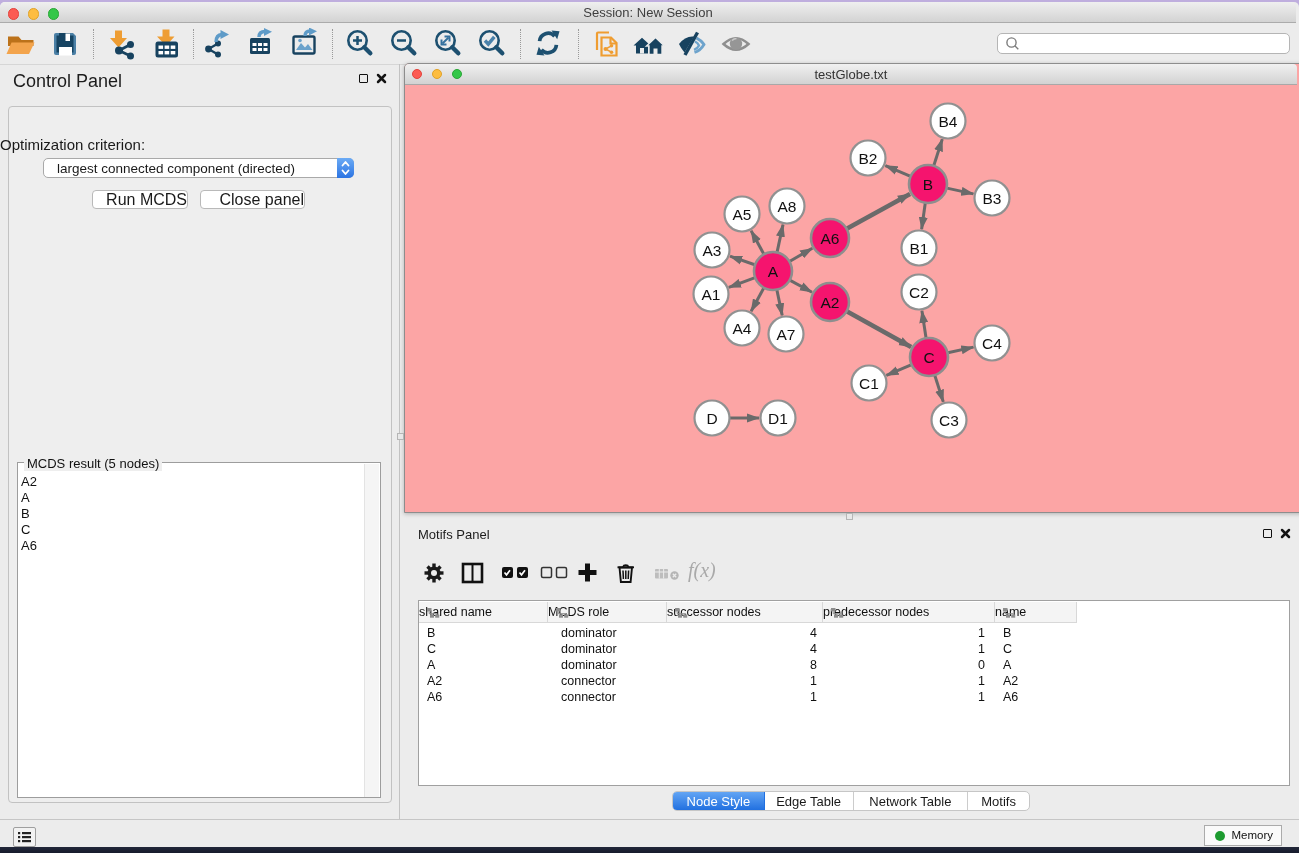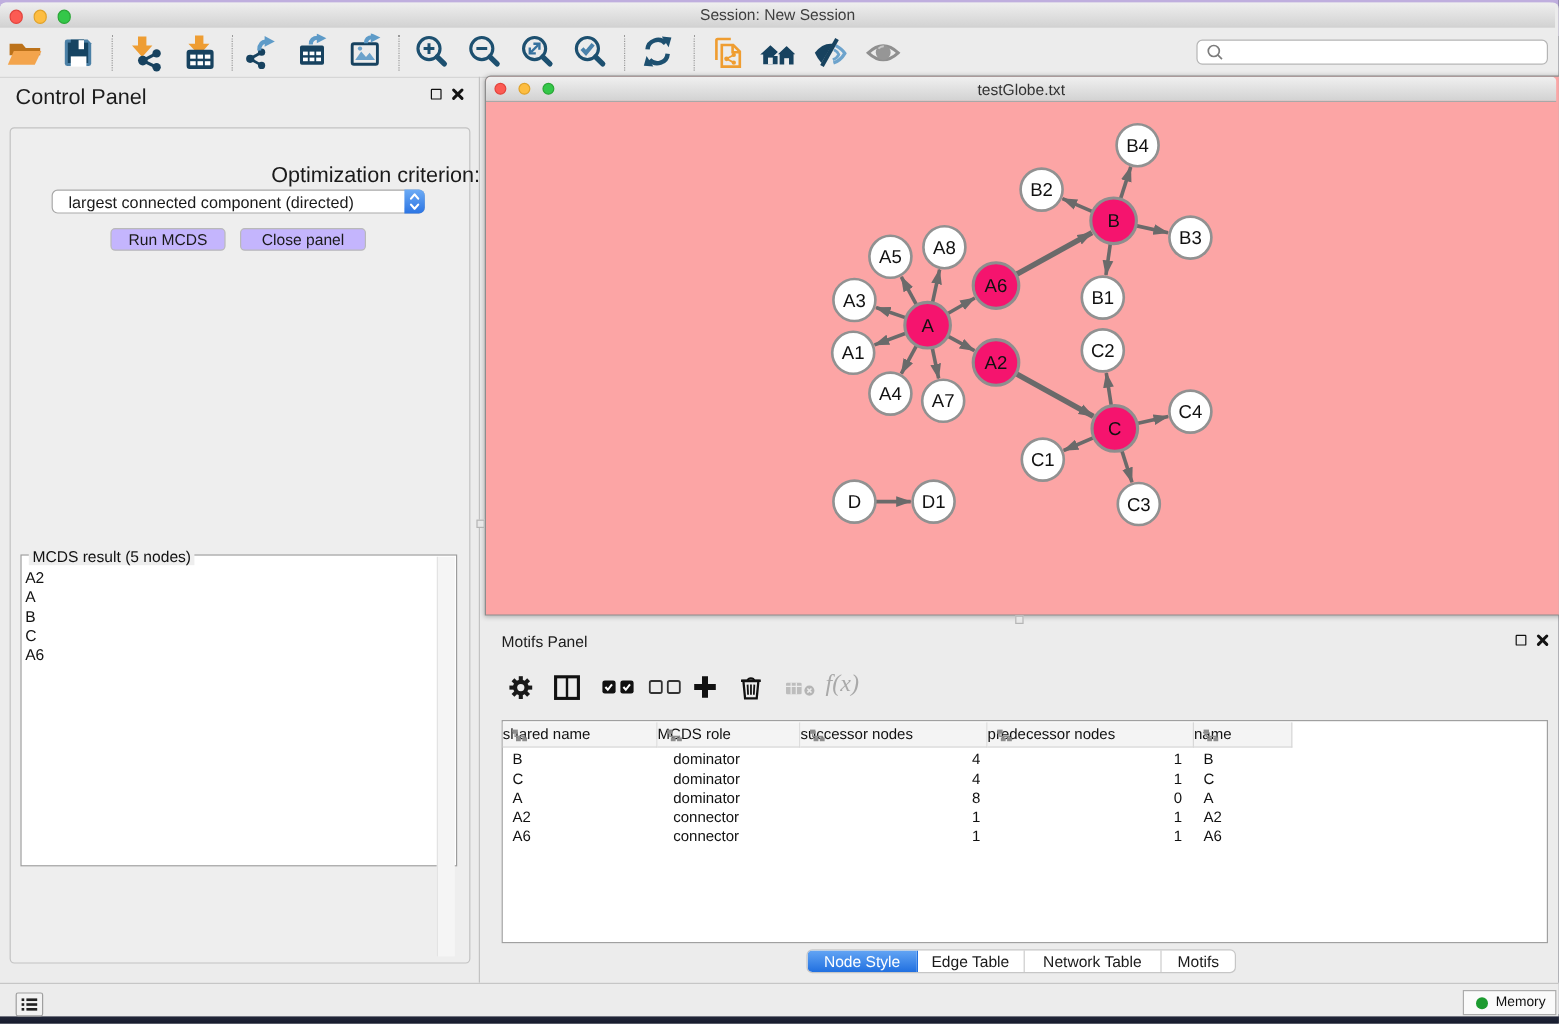--- a/index.html
+++ b/index.html
@@ -17,27 +17,27 @@
 #search{position:absolute;left:997px;top:10px;width:293px;height:21px;background:#fff;border:1px solid #b5b5b5;border-radius:5px}
 
 #cp{position:absolute;left:0;top:62px;width:400px;height:755px;border-right:1px solid #c3c3c3}
 #cp-title{position:absolute;left:13px;top:7px;font-size:18px;color:#1c1c1c}
 #cp-float{position:absolute;left:359px;top:10px;width:9px;height:9px;border:1.5px solid #111;border-radius:1px}
 #cp-close{position:absolute;left:376px;top:6px;font-size:12px;font-weight:bold;color:#111}
 #cp-pane{position:absolute;left:8px;top:42px;width:384px;height:697px;border:1px solid #c2c2c2;border-radius:4px;background:#eee}
 #cp-tabs{position:absolute;left:77px;top:32px;width:247px;height:20px;border:1px solid #c6c6c6;border-radius:5px;background:#fff;display:flex}
 #cp-tabs .tab{font-size:13px;color:#1a1a1a;text-align:center;line-height:19px;border-right:1px solid #ccc}
 #cp-tabs .tab:last-child{border-right:none;border-radius:0 4px 4px 0;background:linear-gradient(#63a5f4,#2170e0);color:#fff}
-#opt-label{position:absolute;left:0;top:72px;width:400px;text-align:right;font-size:18px;color:#1a1a1a}
+#opt-label{position:absolute;left:0;top:72px;width:400px;text-align:left;font-size:15px;color:#1a1a1a}
 #dropdown{position:absolute;left:43px;top:94px;width:311px;height:20px;background:#fff;border:1px solid #a9a9a9;border-radius:5px;font-size:13.5px;color:#1a1a1a;line-height:19px;padding-left:13px}
 #dd-step{position:absolute;right:-1px;top:-1px;width:17px;height:20px;border-radius:0 5px 5px 0;background:linear-gradient(#6cabf5,#2b74e3)}
-.btn{position:absolute;height:19px;background:#c4b5fd;border:1px solid #b9b9b9;border-radius:4px;font-size:13px;color:#1a1a1a;text-align:center;line-height:17px}
+.btn{position:absolute;height:19px;background:#ffffff;border:1px solid #b9b9b9;border-radius:4px;font-size:16px;color:#1a1a1a;text-align:right;line-height:17px}
 #btn-run{left:92px;top:126px;width:96px}
 #btn-close{left:200px;top:126px;width:105px}
-#gbox{position:absolute;left:17px;top:398px;width:364px;height:260px;border:1px solid #9d9d9d;background:#fff}
+#gbox{position:absolute;left:17px;top:398px;width:364px;height:336px;border:1px solid #9d9d9d;background:#fff}
 #gbox-legend{position:absolute;left:6px;top:-7px;background:#eee;padding:0 3px;font-size:13px;color:#111}
 #gbox-list{position:absolute;left:3px;top:11px;font-size:13px;color:#111;line-height:16px}
 #gbox-scroll{position:absolute;right:1px;top:1px;width:15px;height:333px;background:#f5f5f5;border-left:1px solid #e3e3e3}
 
 #netwin{position:absolute;left:404px;top:61px;width:962px;height:450px;border:1px solid #8d8d8d;border-radius:5px 5px 0 0;background:#fca5a5;box-shadow:0 1px 4px rgba(0,0,0,.25)}
 #nw-title{position:absolute;left:0;top:0;width:892px;height:21px;background:linear-gradient(#f0f0f0,#d2d2d2);border-bottom:1px solid #a8a8a8;border-radius:4px 4px 0 0;text-align:center;font-size:13px;color:#333;line-height:21px}
 .tls{position:absolute;width:10px;height:10px;border-radius:50%;top:5px}
 #nwr{left:7px;background:#fc5b53;border:1px solid #e2433c}
 #nwy{left:27px;background:#fdbd41;border:1px solid #e0a229}
 #nwg{left:47px;background:#34c749;border:1px solid #2aa636}
@@ -55,21 +55,21 @@
 .cell{position:absolute;height:16px;line-height:16px}
 .num{text-align:right}
 
 #tp-tabs{position:absolute;left:272px;top:273px;width:358px;height:20px;border:1px solid #c6c6c6;border-radius:5px;background:#fff;display:flex}
 #tp-tabs .tab{font-size:13px;color:#1a1a1a;text-align:center;line-height:19px;border-right:1px solid #ccc}
 #tp-tabs .tab:first-child{border-radius:4px 0 0 4px;background:linear-gradient(#63a5f4,#2170e0);color:#fff;border-right:1px solid #2170e0}
 #tp-tabs .tab:last-child{border-right:none}
 
 #statusbar{position:absolute;left:0;top:817px;width:1299px;height:28px;background:#ececec;border-top:1px solid #c6c6c6}
 #sb-list{position:absolute;left:13px;top:7px;width:23px;height:20px;background:#f2f2f2;border:1px solid #9f9f9f;border-radius:2px}
-#sb-mem{position:absolute;right:2px;top:5px;width:78px;height:21px;background:#fafafa;border:1px solid #ababab;font-size:11.5px;color:#111;line-height:19px;text-align:right;padding-right:8px}
+#sb-mem{position:absolute;right:17px;top:5px;width:78px;height:21px;background:#fafafa;border:1px solid #ababab;font-size:11.5px;color:#111;line-height:19px;text-align:right;padding-right:8px}
 #sb-dot{position:absolute;left:10px;top:5px;width:10px;height:10px;border-radius:50%;background:#1d9b30}
 svg text{font-family:"Liberation Sans",sans-serif}
 </style></head><body>
 <div id="desk-top"></div>
 <div id="desk-bot"></div>
 <div id="app">
 <div id="titlebar"><div class="tl" id="tlr"></div><div class="tl" id="tly"></div><div class="tl" id="tlg"></div>Session: New Session</div>
 <div id="toolbar">
 <svg class="ic" style="left:5px" width="32" height="32">
         <path d="M3 8.5 h10.5 l3 3.5 h12 v6 H3 z" fill="#bc721a"></path>

